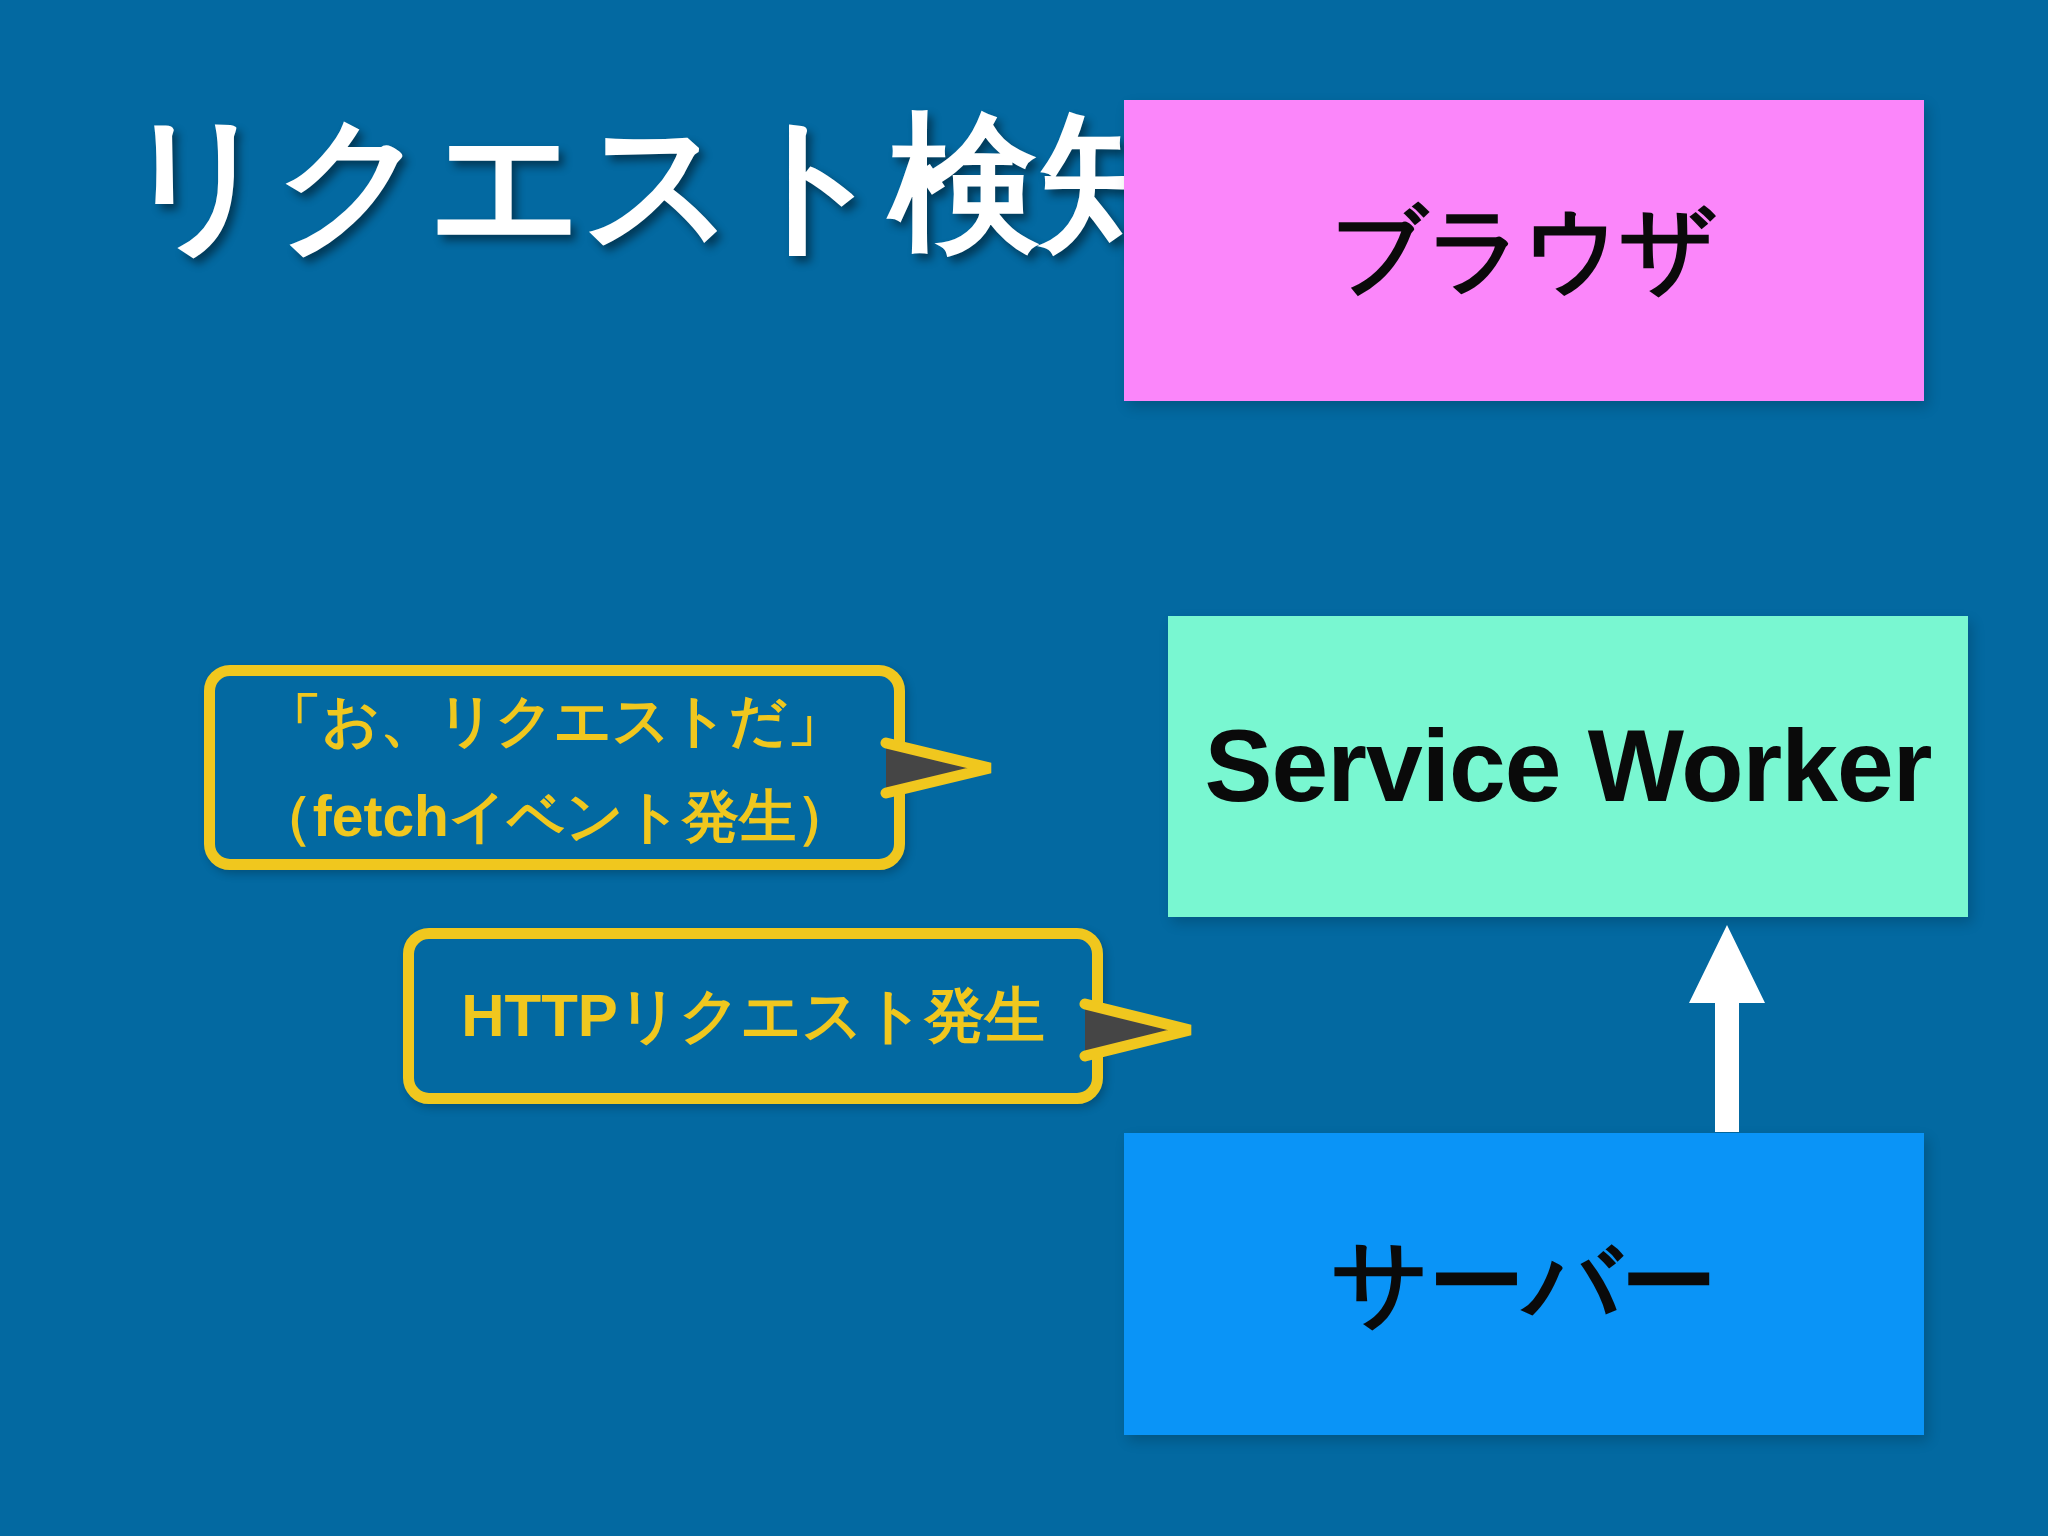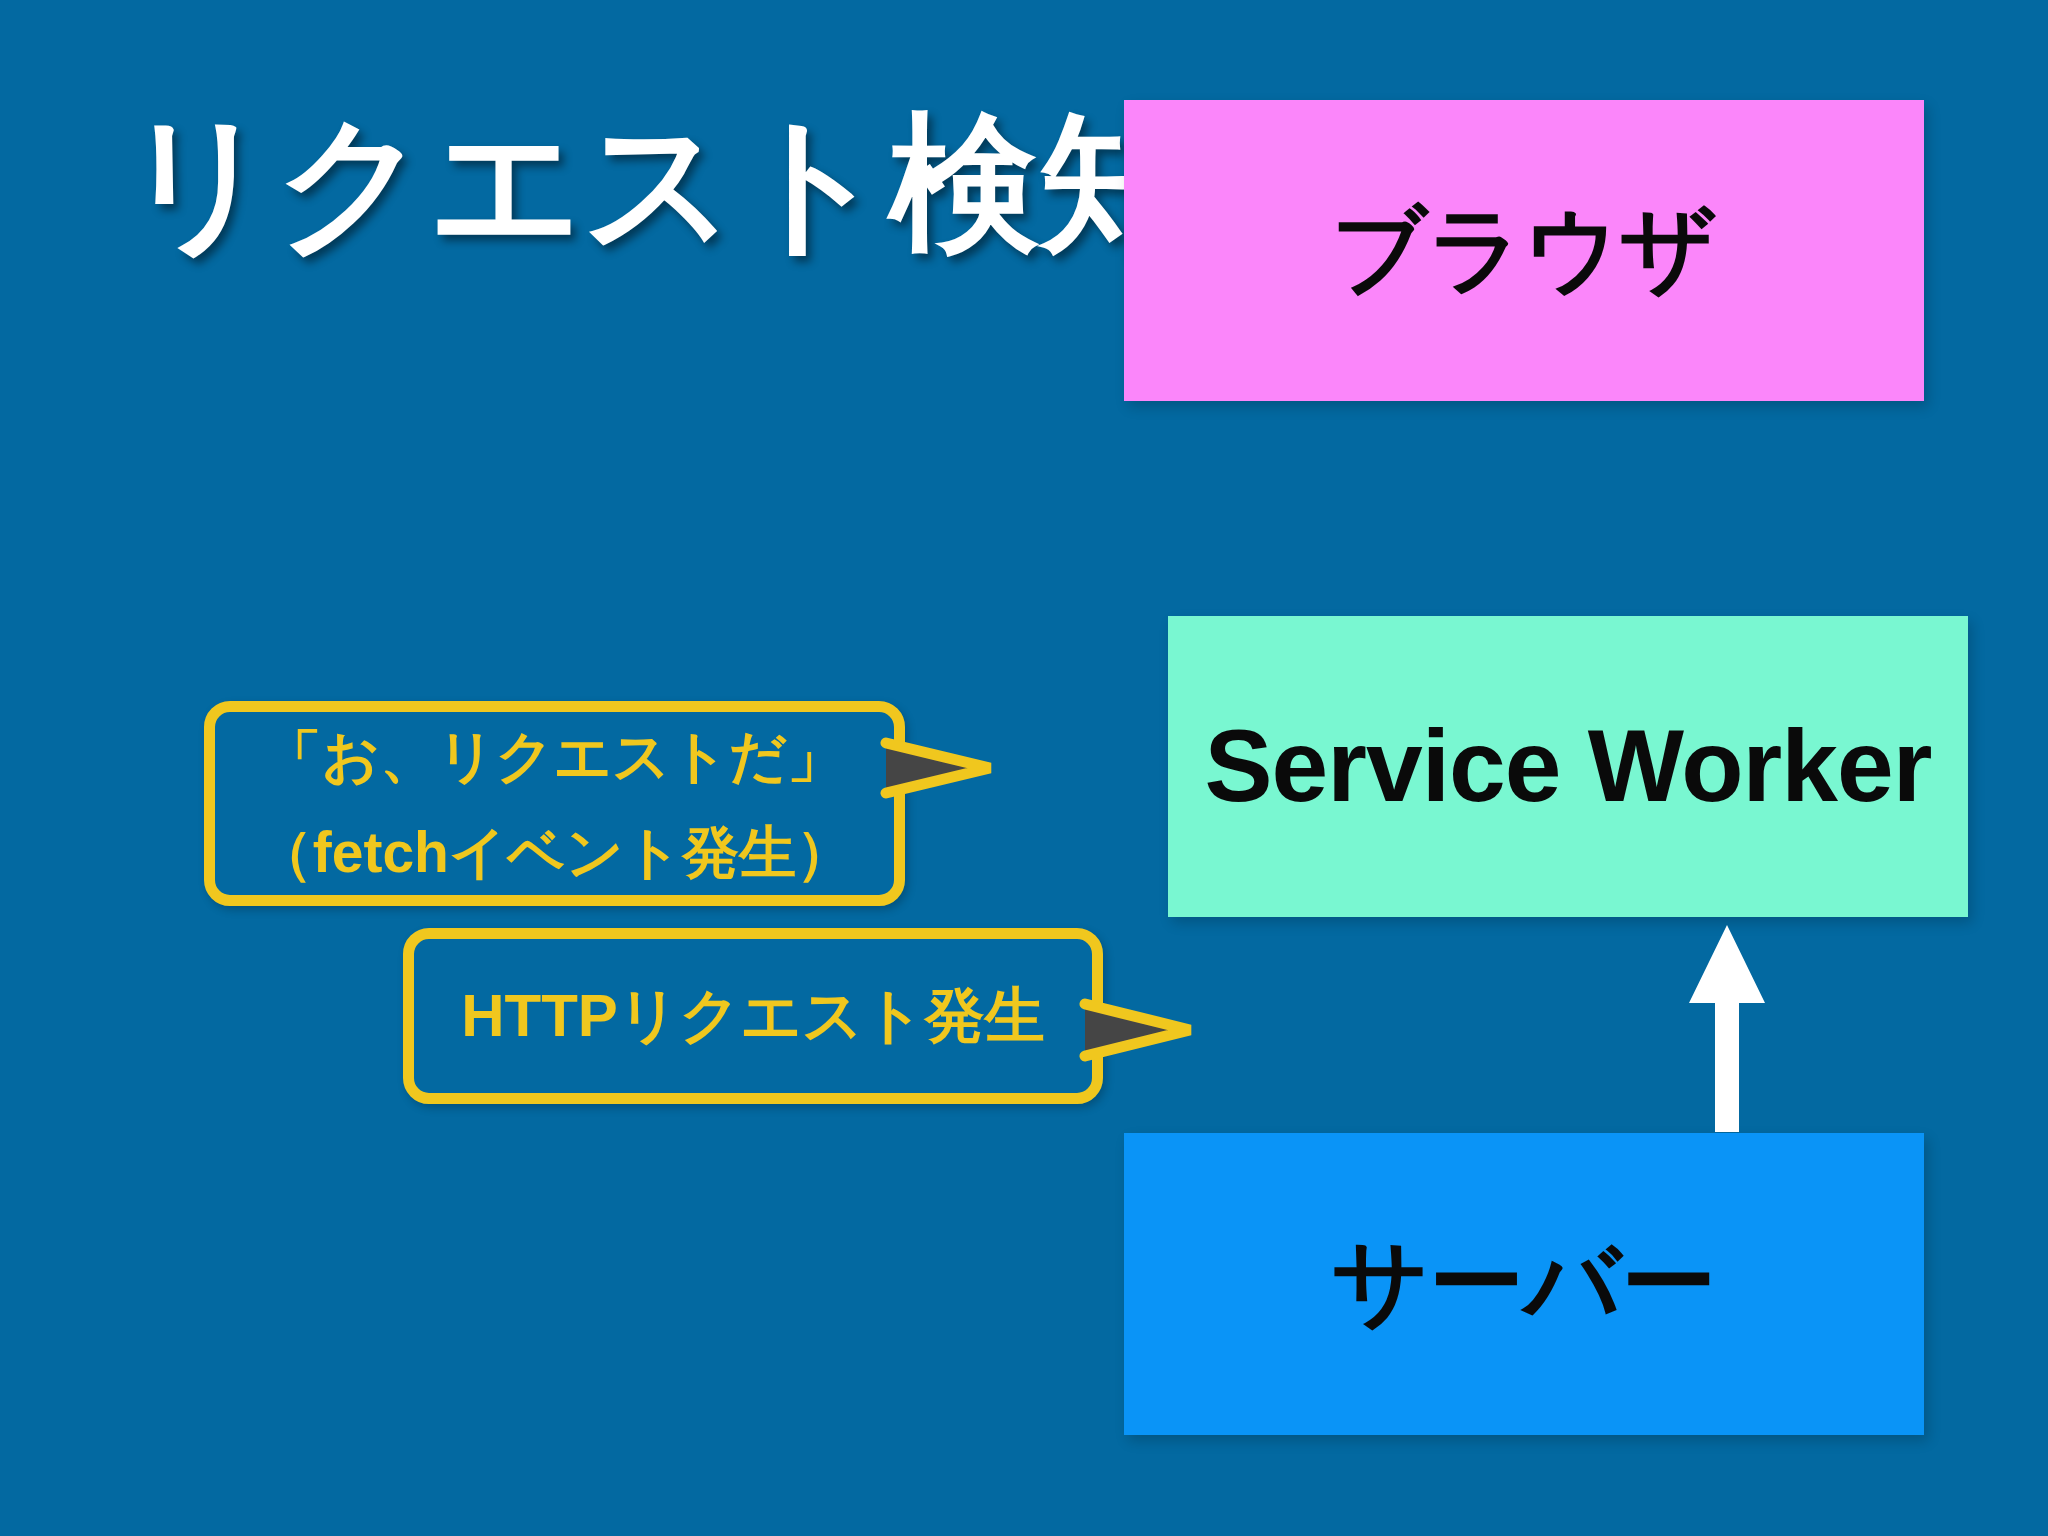--- a/index.html
+++ b/index.html
@@ -23,21 +23,21 @@
   .box-server{top:100px;background:#fb86fa;font-size:94px;}
   .box-sw{top:616px;background:#79f7d1;font-size:102px;letter-spacing:-1px;margin-left:44px;}
   .box-browser{top:1133px;height:302px;background:#0a94f7;font-size:95px;}
   .bubble{
     position:absolute;box-sizing:border-box;
     border:11px solid #f0c71e;border-radius:26px;
     display:flex;flex-direction:column;align-items:center;justify-content:center;
     color:#f0c71e;font-weight:700;text-align:center;white-space:nowrap;
     box-shadow:3px 4px 8px rgba(0,0,0,0.22);
   }
-  .bubble-fetch{left:204px;top:665px;width:701px;height:205px;font-size:57px;margin-top:36px;}
+  .bubble-fetch{left:204px;top:665px;width:701px;height:205px;font-size:57px;}
   .bubble-fetch .bubble-line{line-height:96px;}
   .bubble-http{left:403px;top:928px;width:700px;height:176px;font-size:60px;}
   .bubble-http .bubble-line{line-height:70px;}
   .overlay{position:absolute;left:0;top:0;width:2048px;height:1536px;pointer-events:none;}
 </style>
 </head>
 <body>
 
 <div class="slide">
 

